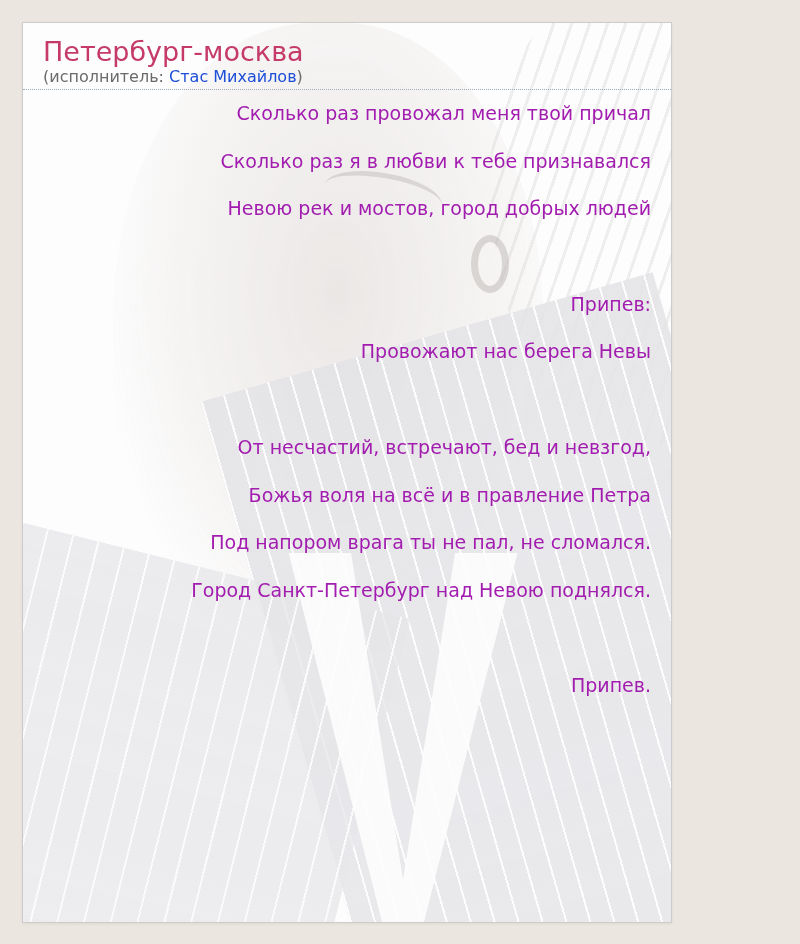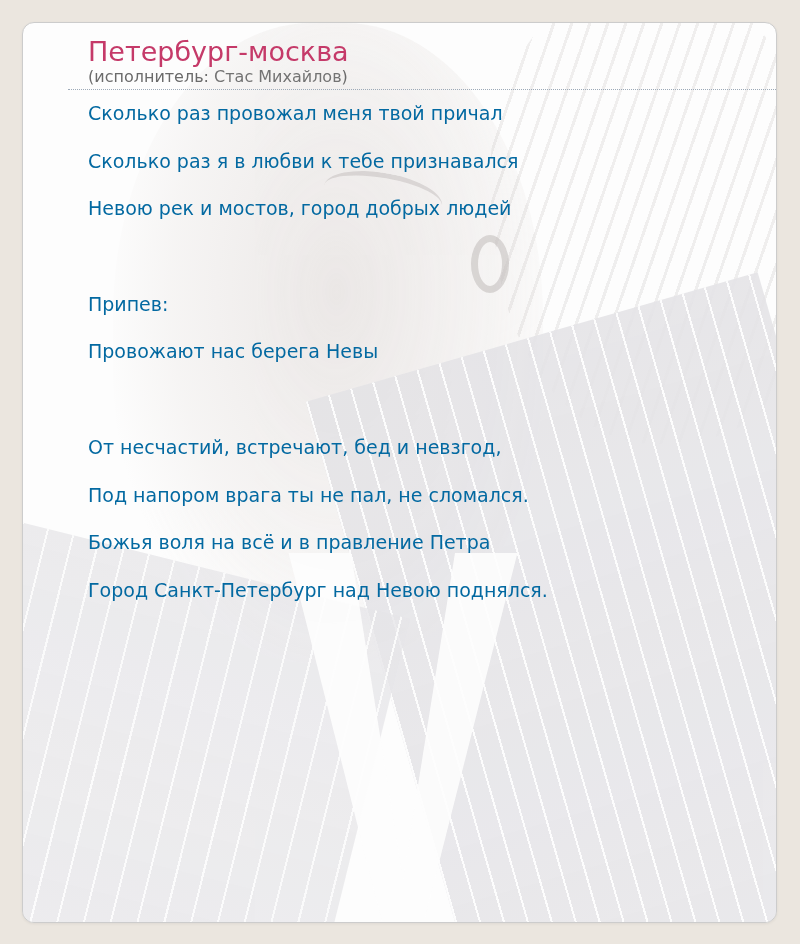--- a/index.html
+++ b/index.html
@@ -14,27 +14,26 @@
     background-color: #ebe6df;
     background-image:
       radial-gradient(rgba(255,255,255,.55) 22%, rgba(255,255,255,0) 23%),
       radial-gradient(rgba(147,136,120,.10) 22%, rgba(0,0,0,0) 23%);
     background-size: 4px 4px;
     background-position: 0 0, 2px 2px;
     overflow: hidden;
   }
   .card {
     position: absolute; left: 22px; top: 22px;
-    width: 755px; height: 901px;
+    width: 650px; height: 901px;
     background: #fdfdfd;
     border: 1px solid #cccccc;
-    border-radius: 12px;
+    border-radius: 0;
     box-shadow: 0 1px 3px rgba(0,0,0,.06);
     overflow: hidden;
-    padding-left: 45px;
   }
   
   .photo { position: absolute; inset: 0; z-index: 1; opacity: .8; pointer-events: none; }
   .photo > div { position: absolute; }
   .ph-head {
     left: 90px; top: 0; width: 430px; height: 640px; border-radius: 46%;
     background: radial-gradient(ellipse at 52% 42%,
       rgba(208,199,196,.50) 0%, rgba(224,218,215,.30) 52%, rgba(255,255,255,0) 75%);
   }
   .ph-brow {
@@ -78,25 +77,25 @@
     border-bottom: 1px dotted #9daab8;
   }
   .title {
     margin: 0; font-size: 27px; line-height: 30px;
     font-weight: normal; color: #c53a69;
   }
   .subtitle {
     font-size: 16px; line-height: 19px; color: #6b6b6b;
     padding-bottom: 3px;
   }
-  .artist { color: #737373; text-decoration: none; cursor: pointer; }
+  .artist { color: #1d4ed8; text-decoration: none; cursor: pointer; }
   .lyrics { padding: 0 20px; }
   .lyrics p {
     margin: 0; height: 47.7px; line-height: 47.7px;
-    font-size: 19px; color: #0369a1; white-space: nowrap;
+    font-size: 19px; color: #a21caf; white-space: nowrap; text-align: right;
   }
 </style>
 </head>
 <body>
 
 <div class="page">
   <div class="card">
 
     <div class="photo">
       <div class="ph-head"></div>
@@ -116,21 +115,22 @@
 
       <div class="lyrics">
         <p>Сколько раз провожал меня твой причал</p>
         <p>Сколько раз я в любви к тебе признавался</p>
         <p>Невою рек и мостов, город добрых людей</p>
         <p></p>
         <p>Припев:</p>
         <p>Провожают нас берега Невы</p>
         <p></p>
         <p>От несчастий, встречают, бед и невзгод,</p>
+        <p>Божья воля на всё и в правление Петра</p>
         <p>Под напором врага ты не пал, не сломался.</p>
-        <p>Божья воля на всё и в правление Петра</p>
         <p>Город Санкт-Петербург над Невою поднялся.</p>
         <p></p>
+        <p>Припев.</p>
       </div>
     </div>
 
   </div>
 </div>
 
 </body></html>

